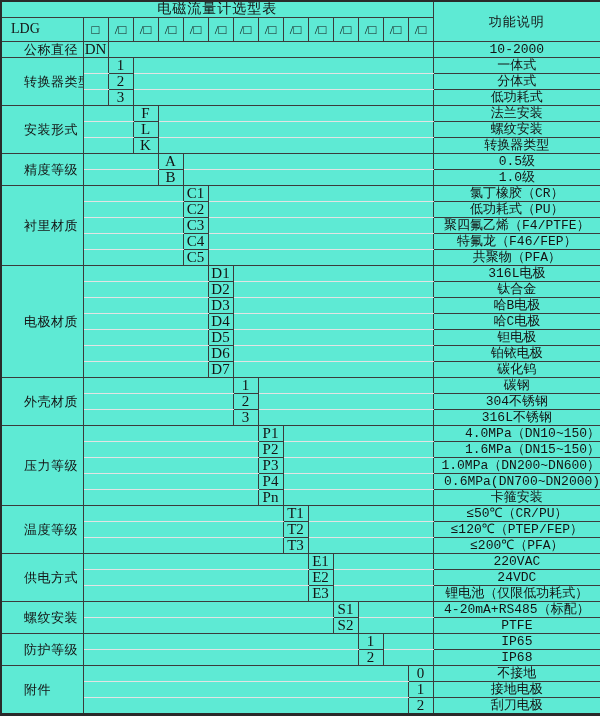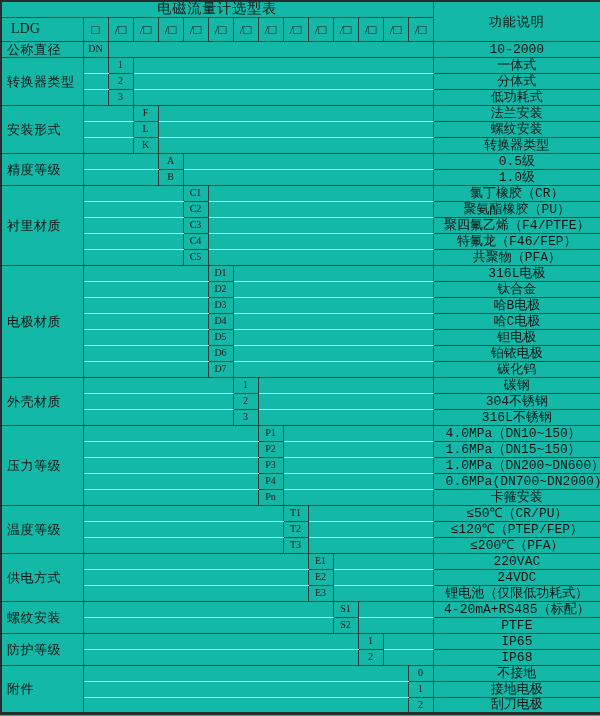--- a/index.html
+++ b/index.html
@@ -3,21 +3,21 @@
 <meta charset="utf-8">
 <style>
   :root{
     --line:#3b3b3b;
     --soft:#e3e3e3;
     --ink:#141414;
   }
   html,body{margin:0;padding:0;background:#fff;}
   .canvas{
     width:600px;height:716px;box-sizing:border-box;
-    background:#14b8a6;overflow:hidden;
+    background:#5eead4;overflow:hidden;
     font-family:"Liberation Serif","DejaVu Serif",serif;
     color:var(--ink);
   }
   table.sel{
     width:600px;border-collapse:collapse;table-layout:fixed;
     border:2px solid #2a2a2a;border-bottom-width:3px;
   }
   td{
     padding:0;margin:0;font-size:13px;line-height:1;
     text-align:center;vertical-align:middle;
@@ -40,38 +40,38 @@
   td.ldg{
     text-align:left;padding-left:9px;font-size:14px;
     border-right:1px solid var(--line);
   }
   td.boxcell,td.slotcell{
     border:1px solid var(--line);
     font-size:13px;transform:none;
   }
 
   td.glabel{
-    text-align:left;padding-left:5px;font-size:13px;
+    text-align:left;padding-left:22px;font-size:13px;
     border-right:1px solid var(--line);
     border-bottom:1px solid var(--line);
     letter-spacing:0.5px;
   }
   td.spacer{border-bottom:1px solid var(--soft);}
   tr.gend td.spacer{border-bottom:1px solid var(--line);}
   td.code{
     border:1px solid var(--line);
-    font-size:10px;
+    font-size:15px;
   }
   td.desc{
     border-left:1.5px solid var(--line);
     border-bottom:1px solid var(--line);
     font-size:13px;
     font-family:Liberation Mono, monospace;
   }
-  td.desc.left{text-align:left;padding-left:12px;}
+  td.desc.left{text-align:right;padding-left:2px;}
 </style>
 </head>
 <body>
 
 <div class="canvas">
   <table class="sel">
     <colgroup id="cols">
         <col style="width: 82px;">
         <col style="width: 25px;">
         <col style="width: 25px;">
@@ -172,21 +172,21 @@
           <td class="glabel" rowspan="5">衬里材质</td>
           <td class="spacer" colspan="4"></td>
           <td class="code">C1</td>
           <td class="spacer" colspan="9"></td>
           <td class="desc">氯丁橡胶（CR）</td>
         </tr>
         <tr>
           <td class="spacer" colspan="4"></td>
           <td class="code">C2</td>
           <td class="spacer" colspan="9"></td>
-          <td class="desc">聚氨酯橡胶（PU）</td>
+          <td class="desc">低功耗式（PU）</td>
         </tr>
         <tr>
           <td class="spacer" colspan="4"></td>
           <td class="code">C3</td>
           <td class="spacer" colspan="9"></td>
           <td class="desc">聚四氟乙烯（F4/PTFE）</td>
         </tr>
         <tr>
           <td class="spacer" colspan="4"></td>
           <td class="code">C4</td>

